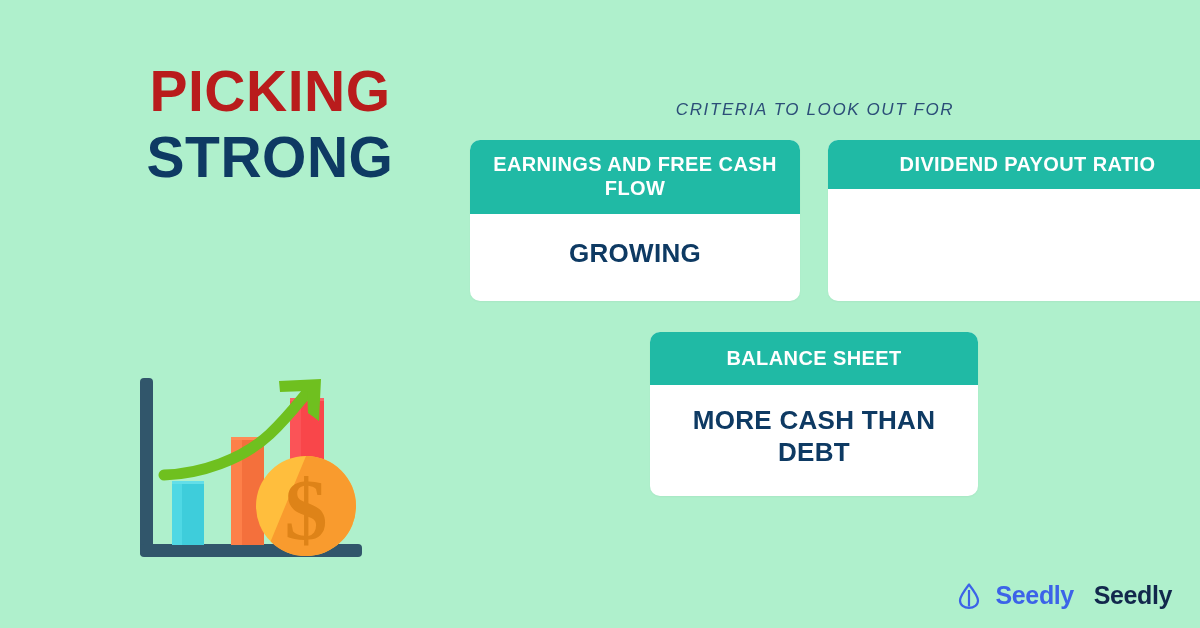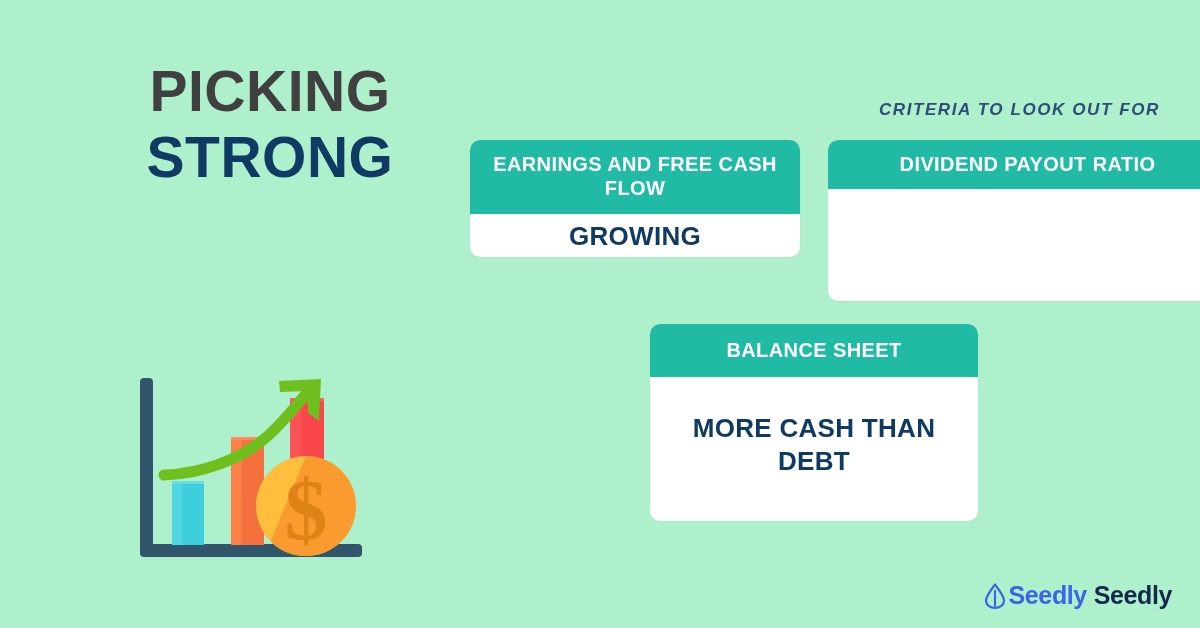--- a/index.html
+++ b/index.html
@@ -33,43 +33,43 @@
   }
 
   .headline-line {
     font-size: 57px;
     font-weight: 700;
     line-height: 1.16;
     letter-spacing: 0.5px;
     white-space: nowrap;
   }
 
-  .hl-pink  { color: #404040; }
+  .hl-pink  { color: #b91c1c; }
   .hl-navy  { color: #0E3A63; }
 
   
   .chart-art {
     position: absolute;
     left: 138px;
     top: 378px;
     width: 226px;
     height: 188px;
   }
   .chart-art svg { display: block; }
 
   
   .criteria-label {
     position: absolute;
     left: 470px;
     top: 100px;
     width: 690px;
-    text-align: right;
+    text-align: center;
     font-size: 17px;
     font-style: italic;
-    font-weight: 700;
+    font-weight: 400;
     letter-spacing: 1.6px;
     color: #2C4E78;
   }
 
   
   .card {
     position: absolute;
     background: #FFFFFF;
     border-radius: 10px;
     overflow: hidden;
@@ -97,34 +97,34 @@
     justify-content: center;
     text-align: center;
     color: #0E3A63;
     font-size: 26px;
     font-weight: 700;
     letter-spacing: 0.3px;
     line-height: 1.24;
     padding: 6px 12px 15px;
   }
 
-  #card-earnings { left: 470px;  top: 140px; width: 330px; height: 117px; }
+  #card-earnings { left: 470px;  top: 140px; width: 330px; height: 161px; }
   #card-payout   { left: 828px;  top: 140px; width: 399px; height: 161px; }
-  #card-balance  { left: 650px;  top: 324px; width: 328px; height: 197px; }
+  #card-balance  { left: 650px;  top: 332px; width: 328px; height: 164px; }
 
   #card-balance .card-header { font-size: 20px; padding: 14px 14px 15px; }
 
   
   .logo {
     position: absolute;
     right: 28px;
     bottom: 18px;
     display: flex;
     align-items: center;
-    gap: 3px;
+    gap: 16px;
   }
   .logo-mark { display: block; width: 22px; height: 26px; }
   .logo-seedly {
     font-size: 25px;
     font-weight: 700;
     color: #3C63E8;
     letter-spacing: -0.4px;
   }
   .logo-reads {
     font-size: 25px;

